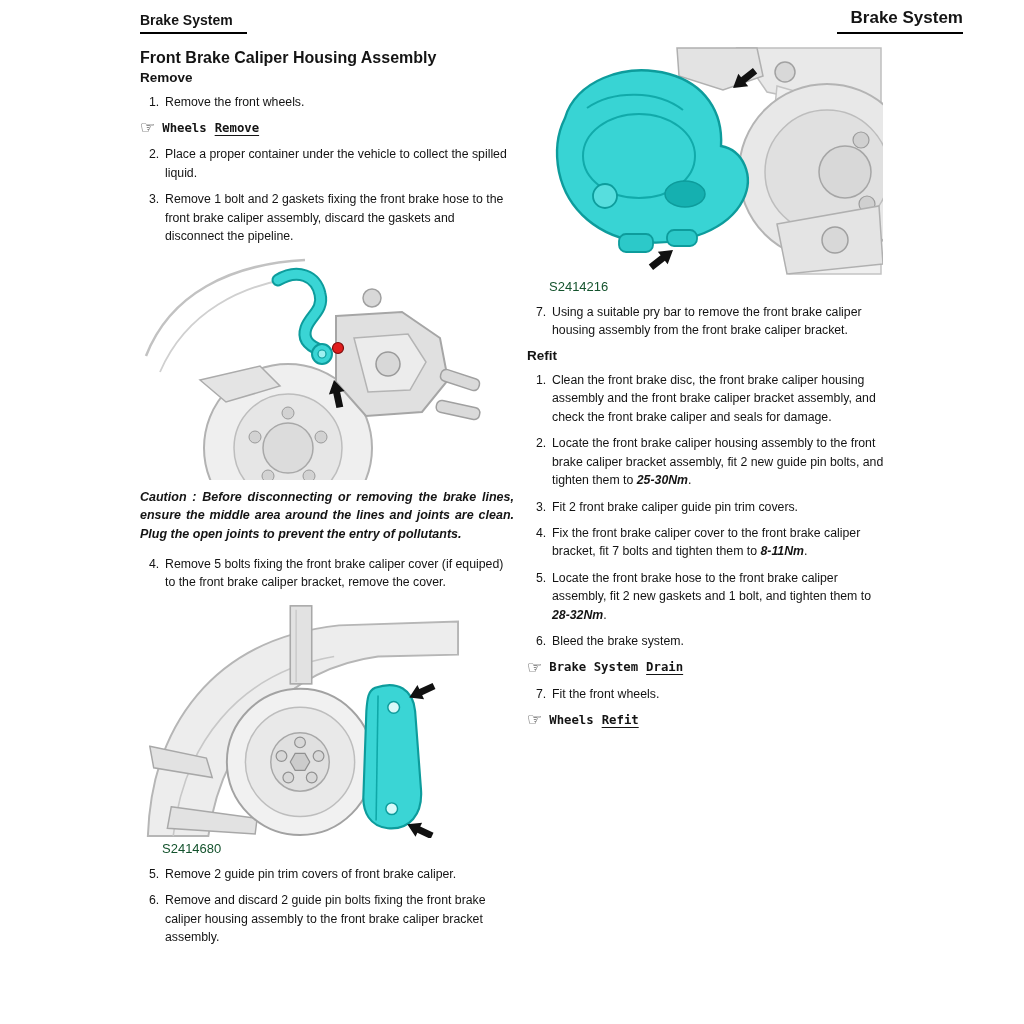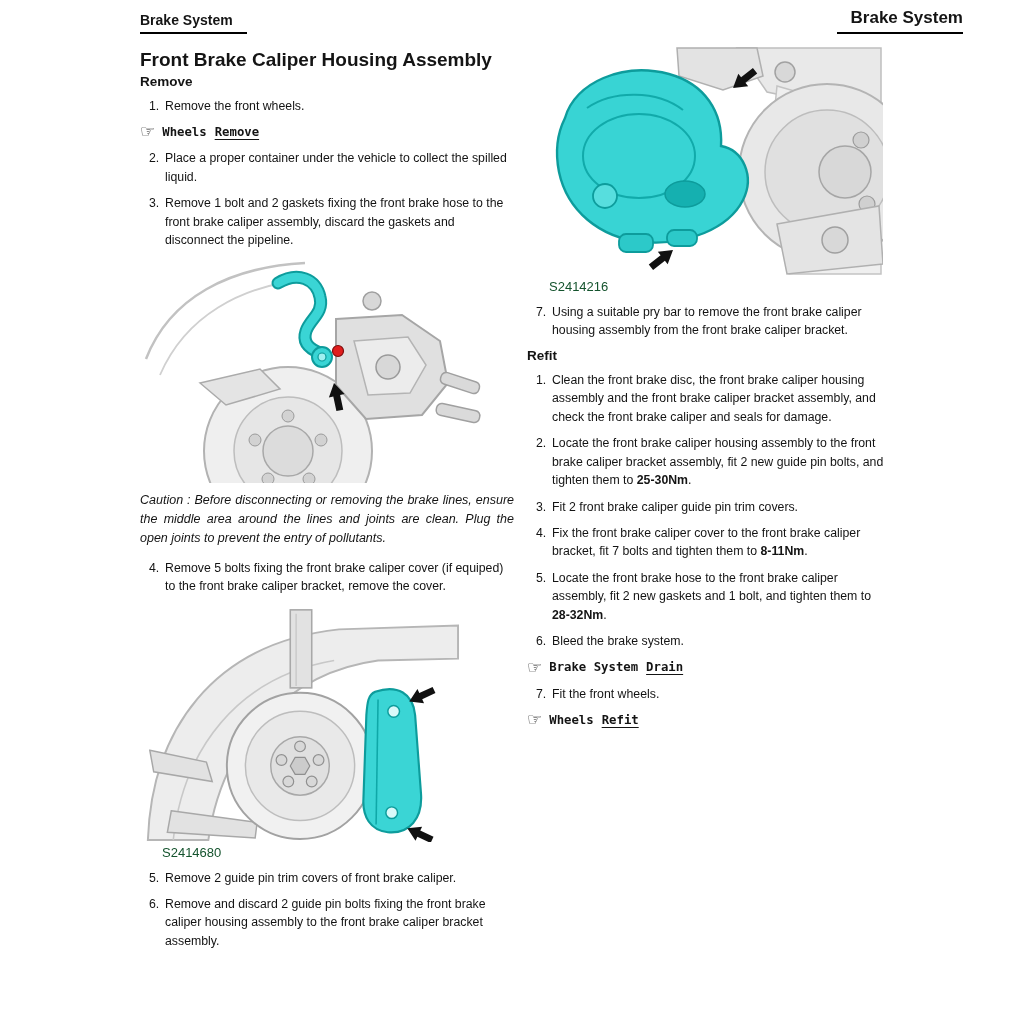--- a/index.html
+++ b/index.html
@@ -13,34 +13,34 @@
   .page { width:1024px; height:1024px; padding:8px 61px 0 140px; }
 
   .hdr { display:flex; justify-content:space-between; align-items:flex-end; margin-bottom:12px; }
   .hdr-left  { font-size:14px; font-weight:bold; border-bottom:2.5px solid #000; padding:0 14px 4px 0; }
   .hdr-right { font-size:17px; font-weight:bold; border-bottom:2.5px solid #000; padding:0 0 4px 14px; }
 
   .cols { display:flex; gap:11px; }
   .col-l { width:376px; flex:none; }
   .col-r { width:363px; flex:none; }
 
-  .sec-title { font-size:19px; font-weight:bold; line-height:1.25; margin:2px 0 1px; }
+  .sec-title { font-size:16px; font-weight:bold; line-height:1.25; margin:2px 0 1px; }
   .sub-head  { font-size:13.5px; font-weight:bold; margin:2px 0 8px; }
 
   .step { display:flex; font-size:12.3px; line-height:1.5; margin:0 0 8px; }
   .step .num { width:25px; flex:none; padding-left:9px; }
   .step .txt { flex:1; padding-right:2px; }
-  .bb { font-weight:bold; }
+  .bb { font-weight:bold;font-style:italic; }
 
   .xref { display:flex; align-items:center; margin:2px 0 9px; font-family:"DejaVu Sans Mono", monospace; font-weight:bold; font-size:12.3px; cursor:pointer; }
   .hand { font-family:"DejaVu Sans", sans-serif; font-weight:normal; font-size:17px; line-height:1; margin-right:7px; color:#222; }
   .xref-prefix { margin-right:8px; }
   .xref-link { text-decoration:underline; text-underline-offset:3px; }
 
-  .caution { font-weight:normal; font-style:italic; font-size:12.5px; line-height:1.5; text-align:justify; margin:8px 0 11px; padding-right:2px; }
+  .caution { font-weight:bold; font-style:italic; font-size:12.5px; line-height:1.5; text-align:justify; margin:8px 0 11px; padding-right:2px; }
 
   .figure { margin:3px 0 0; }
   .fig-label { font-size:13px; color:#14532d; margin:3px 0 9px 22px; }
   svg { display:block; }
 </style>
 </head>
 <body>
 
 <div class="page">
 

